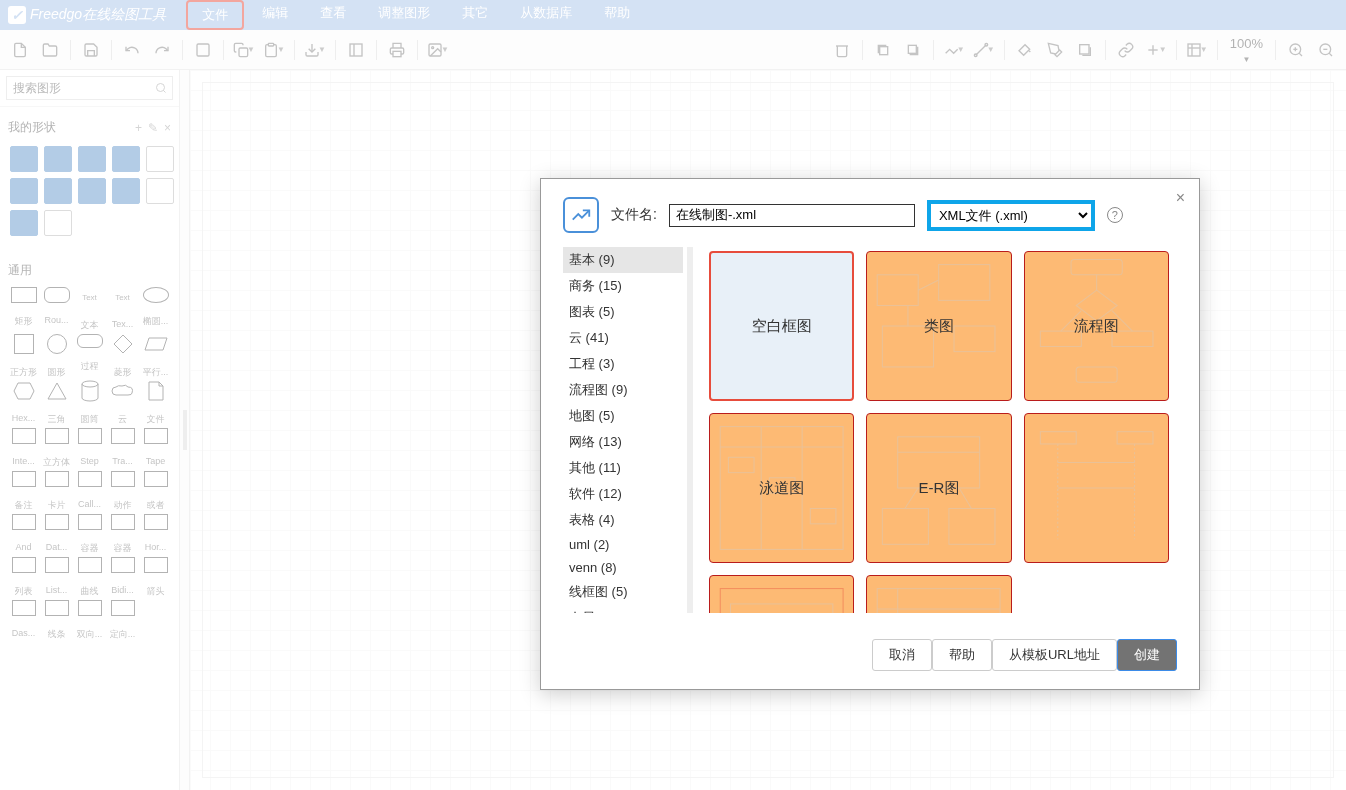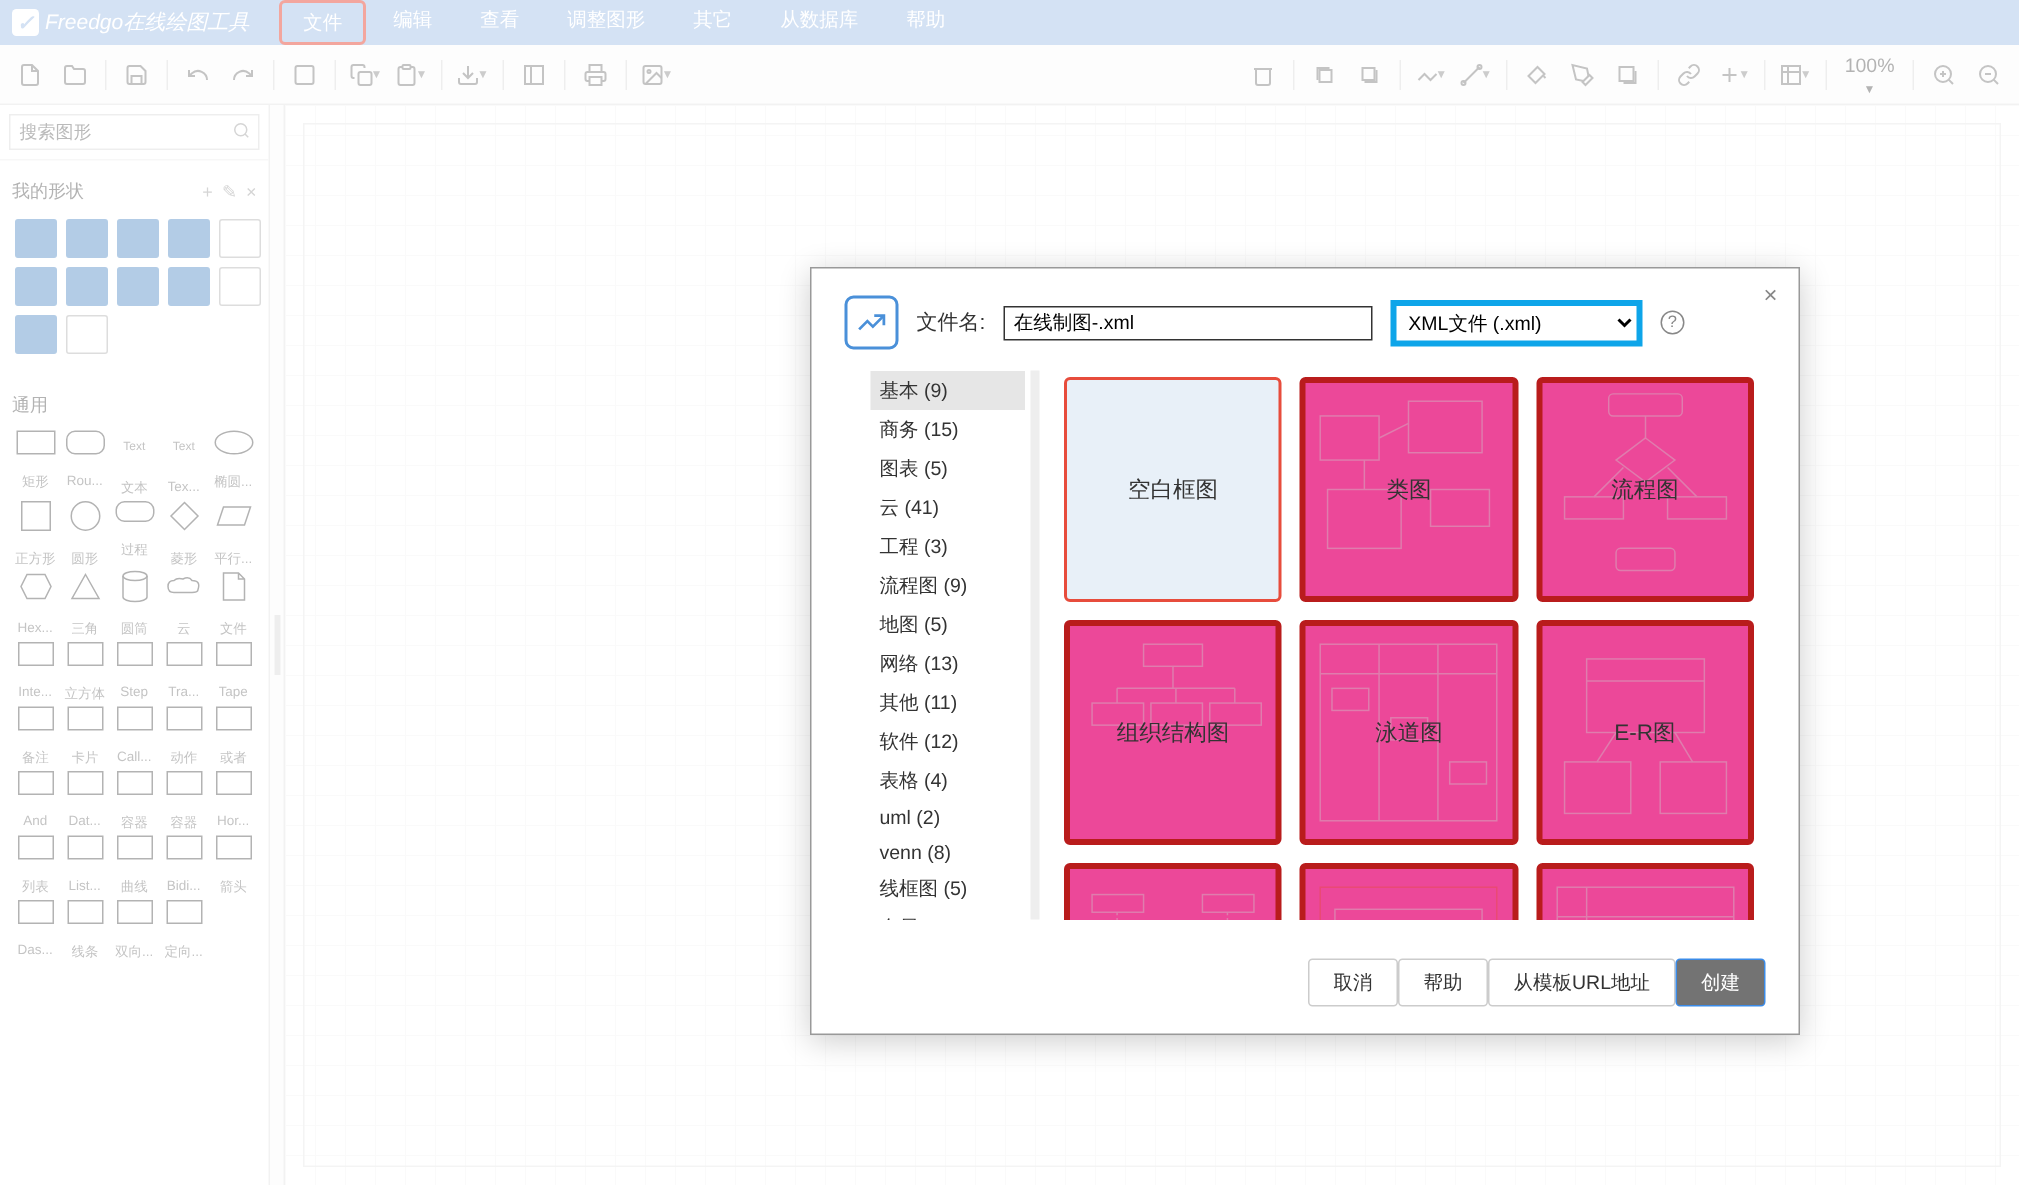--- a/index.html
+++ b/index.html
@@ -65,25 +65,25 @@
     .modal-header { padding: 18px 22px 14px; display: flex; align-items: center; gap: 12px; }
     .modal-icon { width: 36px; height: 36px; border: 2px solid #4a90d9; border-radius: 6px; display: flex; align-items: center; justify-content: center; }
     .modal-icon svg { width: 22px; height: 22px; }
     .filename-label { font-size: 14px; color: #333; }
     .filename-input { width: 246px; padding: 3px 6px; border: 1px solid #333; font-size: 13px; }
     .filetype-select { width: 168px; padding: 3px 4px; border: 4px solid #0ea5e9; font-size: 13px; background: #fff; }
     .help-icon { width: 16px; height: 16px; border: 1px solid #888; border-radius: 50%; display: flex; align-items: center; justify-content: center; font-size: 11px; color: #888; cursor: pointer; }
     
     .modal-body { display: flex; padding: 0 22px 14px; gap: 16px; height: 380px; }
     .category-list { width: 130px; overflow-y: auto; border-right: 6px solid #eee; padding-right: 4px; }
-    .category-item { padding: 4px 6px; font-size: 13px; cursor: pointer; color: #333; margin-left: 17px; }
+    .category-item { padding: 4px 6px; font-size: 13px; cursor: pointer; color: #333; }
     .category-item.active { background: #e6e6e6; }
     
     .template-grid { flex: 1; overflow-y: auto; display: grid; grid-template-columns: repeat(3, 1fr); gap: 12px; padding: 4px 8px 0 0; align-content: start; }
-    .template-card { height: 150px; border: 4px solid #b91c1c; border-radius: 4px; background: #ec4899; display: flex; align-items: center; justify-content: center; font-size: 15px; color: #333; cursor: pointer; position: relative; overflow: hidden; }
+    .template-card { height: 150px; border: 1px solid #b91c1c; border-radius: 4px; background: #fdba74; display: flex; align-items: center; justify-content: center; font-size: 15px; color: #333; cursor: pointer; position: relative; overflow: hidden; }
     .template-card.selected { border: 2px solid #e74c3c; background: #e8f0f8; }
     .template-title { position: absolute; font-size: 15px; }
     .template-preview { position: absolute; inset: 0; opacity: 0.4; }
     
     .modal-footer { padding: 12px 22px 18px; display: flex; justify-content: flex-end; }
     .btn { padding: 6px 16px; border: 1px solid #ccc; background: #fff; border-radius: 3px; font-size: 13px; cursor: pointer; color: #333; }
     .btn.primary { background: #737373; color: #fff; border-color: #3b8be8; }
     
     
     .sh-rect { border: 1px solid #666; }
@@ -615,34 +615,20 @@
               <rect x="85" y="75" width="40" height="15" fill="none" stroke="#ccc"></rect>
               <rect x="50" y="110" width="40" height="15" rx="3" fill="none" stroke="#ccc"></rect>
               <line x1="70" y1="20" x2="70" y2="35" stroke="#ccc"></line>
               <line x1="55" y1="55" x2="35" y2="75" stroke="#ccc"></line>
               <line x1="85" y1="55" x2="105" y2="75" stroke="#ccc"></line>
             </svg></div>
           <span class="template-title">流程图</span>
         </div>
         <div class="template-card">
           <div class="template-preview"><svg width="100%" height="100%" viewBox="0 0 140 140">
-              <rect x="50" y="10" width="40" height="15" fill="none" stroke="#ccc"></rect>
-              <rect x="15" y="50" width="35" height="15" fill="none" stroke="#ccc"></rect>
-              <rect x="55" y="50" width="35" height="15" fill="none" stroke="#ccc"></rect>
-              <rect x="95" y="50" width="35" height="15" fill="none" stroke="#ccc"></rect>
-              <line x1="70" y1="25" x2="70" y2="40" stroke="#ccc"></line>
-              <line x1="32" y1="40" x2="112" y2="40" stroke="#ccc"></line>
-              <line x1="32" y1="40" x2="32" y2="50" stroke="#ccc"></line>
-              <line x1="72" y1="40" x2="72" y2="50" stroke="#ccc"></line>
-              <line x1="112" y1="40" x2="112" y2="50" stroke="#ccc"></line>
-            </svg></div>
-          <span class="template-title">组织结构图</span>
-        </div>
-        <div class="template-card">
-          <div class="template-preview"><svg width="100%" height="100%" viewBox="0 0 140 140">
               <rect x="10" y="10" width="120" height="120" fill="none" stroke="#ccc"></rect>
               <line x1="10" y1="30" x2="130" y2="30" stroke="#ccc"></line>
               <line x1="50" y1="10" x2="50" y2="130" stroke="#ccc"></line>
               <line x1="90" y1="10" x2="90" y2="130" stroke="#ccc"></line>
               <rect x="18" y="40" width="25" height="15" fill="none" stroke="#ccc"></rect>
               <rect x="58" y="60" width="25" height="15" fill="none" stroke="#ccc"></rect>
               <rect x="98" y="90" width="25" height="15" fill="none" stroke="#ccc"></rect>
             </svg></div>
           <span class="template-title">泳道图</span>
         </div>

